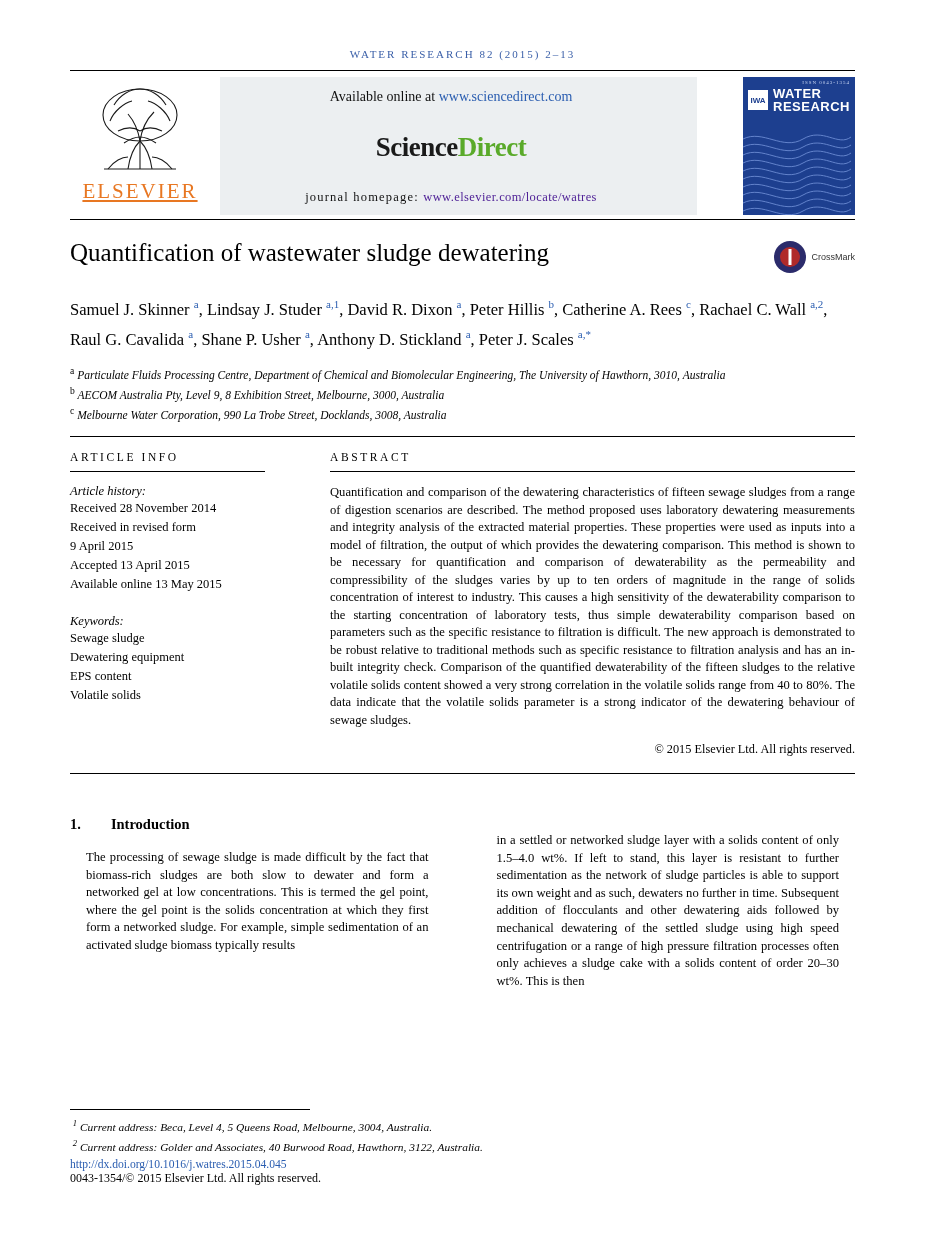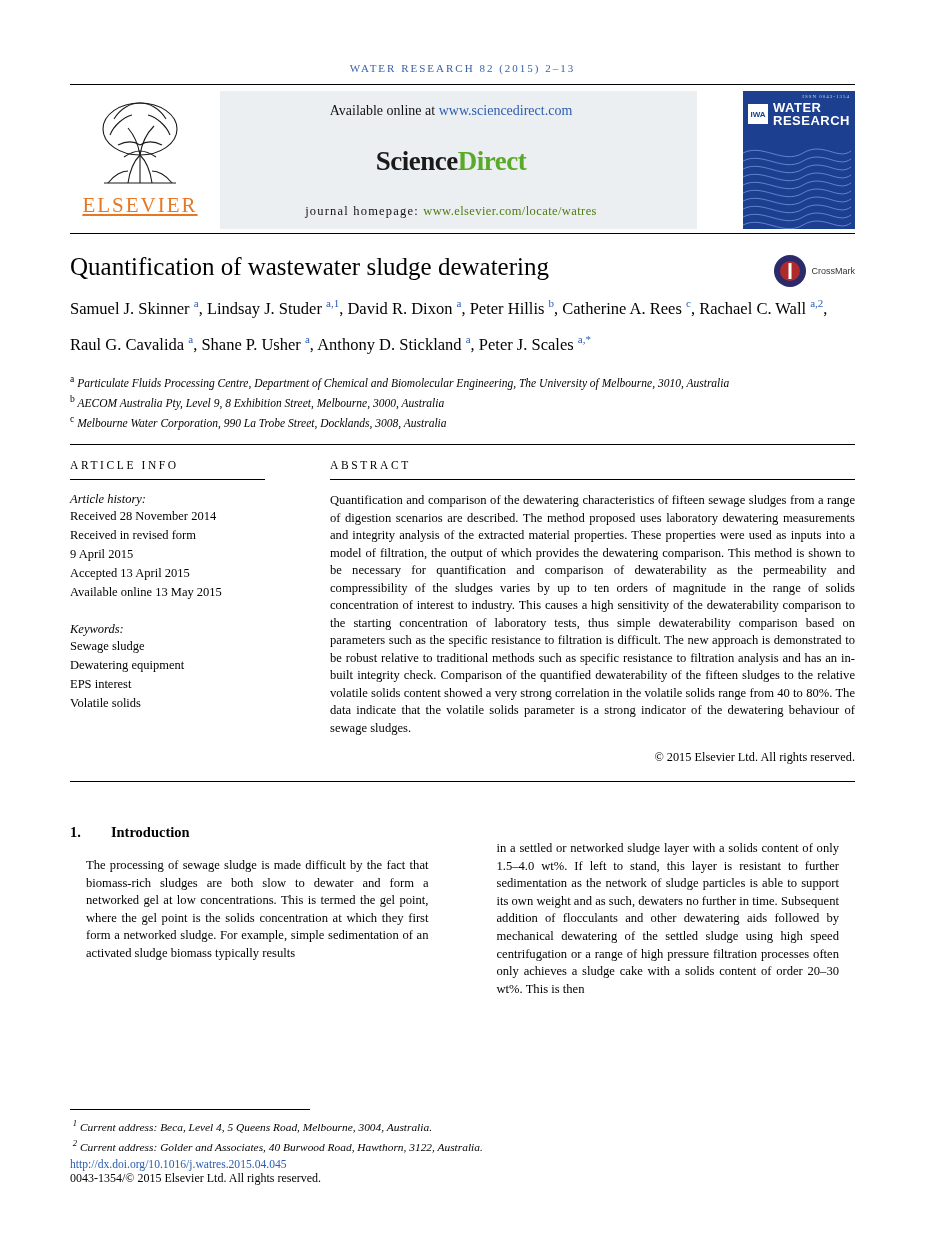--- a/index.html
+++ b/index.html
@@ -21,21 +21,21 @@
     box-sizing: border-box;
     padding: 0 70px;
   }
   
   .runhead {
     text-align: center;
     font-family: "Liberation Serif", serif;
     font-size: 11px;
     letter-spacing: 2px;
     color: #3a5fa8;
-    padding-top: 62px;
+    padding-top: 48px;
     font-variant: small-caps;
   }
   .rule-top {
     border-top: 1.6px solid #000;
     margin-top: 10px;
   }
   
   .masthead {
     display: flex;
     align-items: stretch;
@@ -81,21 +81,21 @@
     font-weight: bold;
     letter-spacing: -0.5px;
   }
   .sd-science { color: #1a1a1a; }
   .sd-direct { color: #5aaa2a; }
   .homepage {
     font-size: 12.5px;
     letter-spacing: 1.2px;
     color: #111;
   }
-  .homepage a { color: #4d7c0f; text-decoration: none; letter-spacing: 0.4px;}
+  .homepage a { color: #4c1d95; text-decoration: none; letter-spacing: 0.4px;}
   .journal-cover {
     width: 112px;
     background: #1d3f8f;
     position: relative;
     overflow: hidden;
     color: #fff;
     margin-left: 36px;
   }
   .jc-top {
     font-size: 5px;
@@ -150,21 +150,22 @@
     margin-top: 2px;
   }
   .cm-label {
     font-family: "Liberation Sans", sans-serif;
     font-size: 9px;
     color: #333;
   }
   .authors {
     font-family: "Liberation Serif", serif;
     font-size: 16.5px;
-    line-height: 30px;
+    line-height: 25px;
+    margin-top: 18px;
     max-width: 760px;
   }
   .authors sup { color: #2a5db0; font-size: 11px; }
   .affil {
     font-family: "Liberation Serif", serif;
     font-style: italic;
     font-size: 11.5px;
     line-height: 16px;
     margin-top: 12px;
   }
@@ -319,41 +320,41 @@
         <circle cx="17" cy="17" r="10" fill="#b02a2a"></circle>
         <rect x="15.5" y="9" width="3" height="16" fill="#ffffff"></rect>
       </svg>
       <span class="cm-label">CrossMark</span>
     </div>
   </div>
 
   <div class="authors">Samuel J. Skinner <sup>a</sup>, Lindsay J. Studer <sup>a,1</sup>, David R. Dixon <sup>a</sup>, Peter Hillis <sup>b</sup>, Catherine A. Rees <sup>c</sup>, Rachael C. Wall <sup>a,2</sup>, Raul G. Cavalida <sup>a</sup>, Shane P. Usher <sup>a</sup>, Anthony D. Stickland <sup>a</sup>, Peter J. Scales <sup>a,*</sup></div>
 
   <div class="affil">
-    <div><sup>a</sup> <span>Particulate Fluids Processing Centre, Department of Chemical and Biomolecular Engineering, The University of Melbourne, 3010, Australia</span></div>
+    <div><sup>a</sup> <span>Particulate Fluids Processing Centre, Department of Chemical and Biomolecular Engineering, The University of Hawthorn, 3010, Australia</span></div>
     <div><sup>b</sup> <span>AECOM Australia Pty, Level 9, 8 Exhibition Street, Melbourne, 3000, Australia</span></div>
     <div><sup>c</sup> <span>Melbourne Water Corporation, 990 La Trobe Street, Docklands, 3008, Australia</span></div>
   </div>
 
   <div class="rule-abs"></div>
 
   <div class="infoabs">
     <div class="col-info">
       <div class="sec-head">ARTICLE INFO</div>
       <div class="thin-rule"></div>
       <div class="info-title">Article history:</div>
       <div class="info-line">Received 28 November 2014</div>
       <div class="info-line">Received in revised form</div>
       <div class="info-line">9 April 2015</div>
       <div class="info-line">Accepted 13 April 2015</div>
       <div class="info-line">Available online 13 May 2015</div>
       <div class="kw-title">Keywords:</div>
       <div class="kw-line">Sewage sludge</div>
       <div class="kw-line">Dewatering equipment</div>
-      <div class="kw-line">EPS interest</div>
+      <div class="kw-line">EPS content</div>
       <div class="kw-line">Volatile solids</div>
     </div>
     <div class="col-abs">
       <div class="sec-head">ABSTRACT</div>
       <div class="thin-rule-wide"></div>
       <p class="abstract-p">Quantification and comparison of the dewatering characteristics of fifteen sewage sludges from a range of digestion scenarios are described. The method proposed uses laboratory dewatering measurements and integrity analysis of the extracted material properties. These properties were used as inputs into a model of filtration, the output of which provides the dewatering comparison. This method is shown to be necessary for quantification and comparison of dewaterability as the permeability and compressibility of the sludges varies by up to ten orders of magnitude in the range of solids concentration of interest to industry. This causes a high sensitivity of the dewaterability comparison to the starting concentration of laboratory tests, thus simple dewaterability comparison based on parameters such as the specific resistance to filtration is difficult. The new approach is demonstrated to be robust relative to traditional methods such as specific resistance to filtration analysis and has an in-built integrity check. Comparison of the quantified dewaterability of the fifteen sludges to the relative volatile solids content showed a very strong correlation in the volatile solids range from 40 to 80%. The data indicate that the volatile solids parameter is a strong indicator of the dewatering behaviour of sewage sludges.</p>
       <div class="copyright">© 2015 Elsevier Ltd. All rights reserved.</div>
     </div>
   </div>
 

